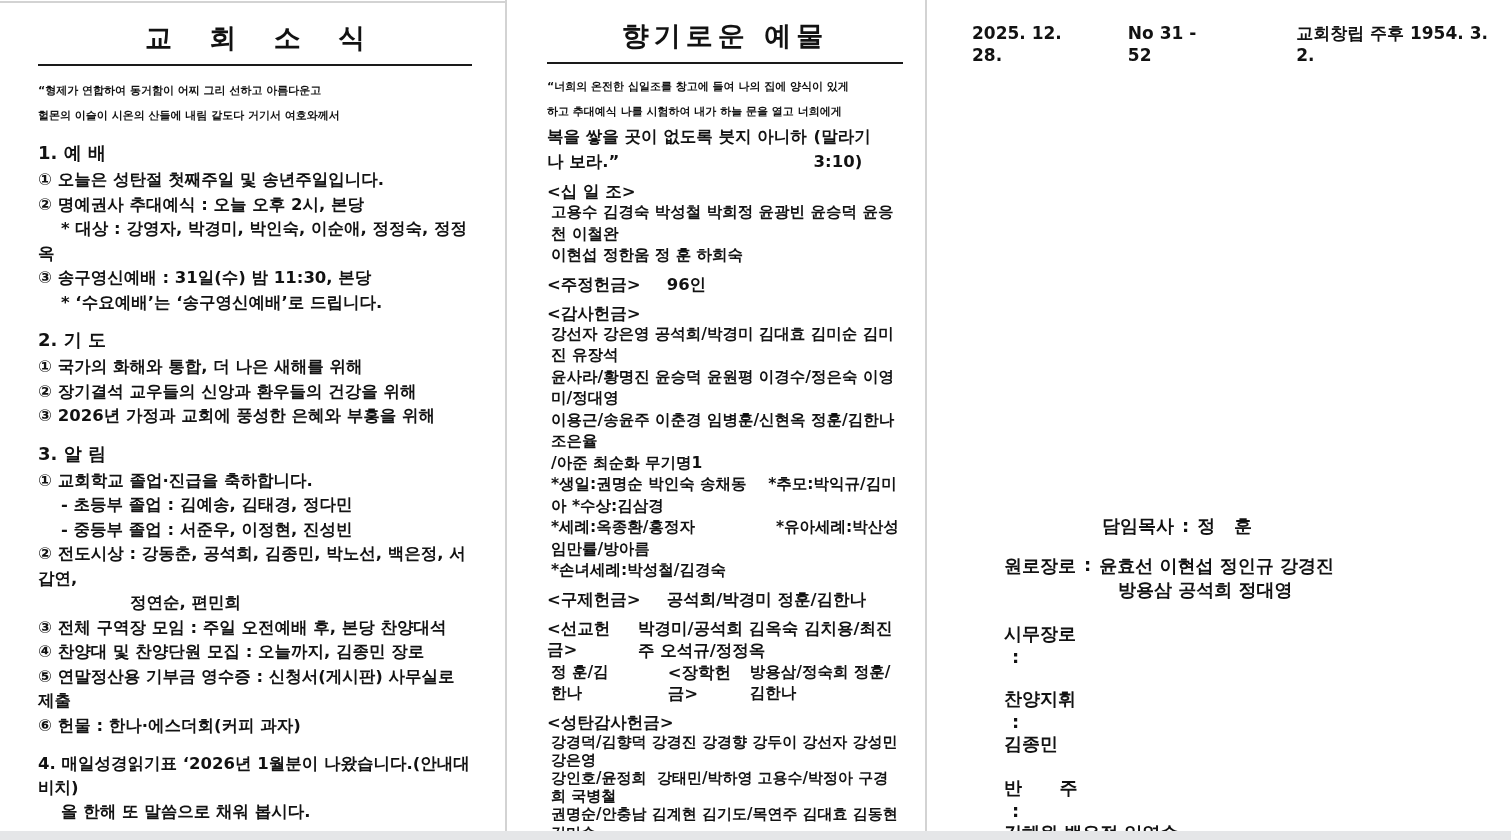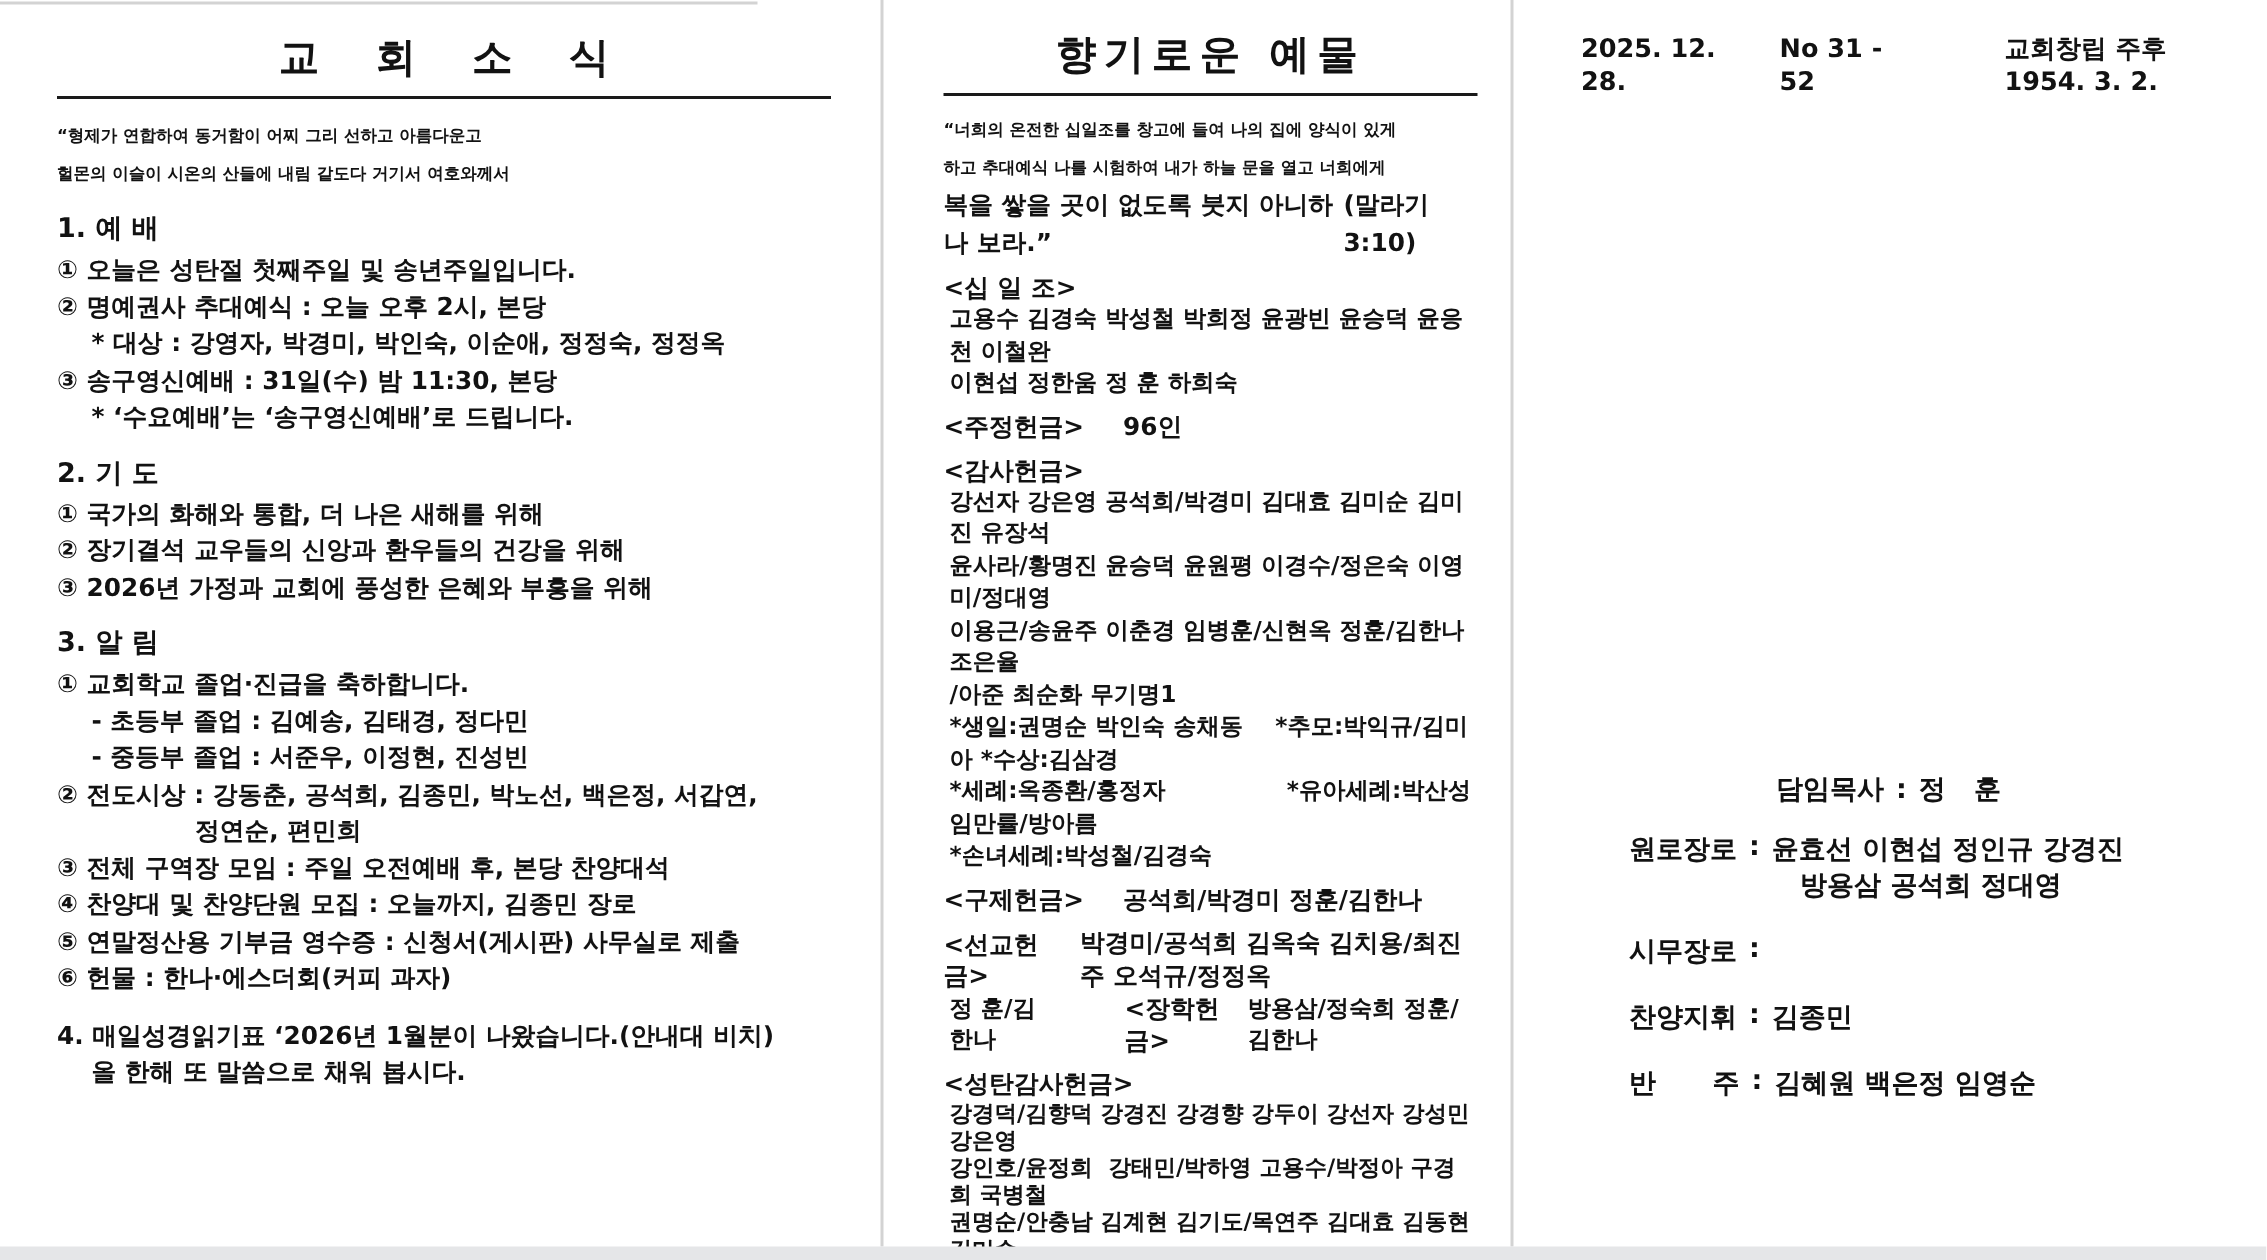--- a/index.html
+++ b/index.html
@@ -6,21 +6,21 @@
   body{
     width:1511px;height:840px;
     background:#ffffff;color:#121212;
     font-family:"DejaVu Sans","Liberation Sans",sans-serif;
     font-weight:700;
     overflow:hidden;
     position:relative;
   }
   .wrap{display:flex;height:831px;}
   .page{box-sizing:border-box;}
-  .p1{width:587px;padding:14px 33px 0 38px;}
+  .p1{width:505px;padding:14px 33px 0 38px;}
   .p2{width:418px;padding:14px 22px 0 40px;}
   .p3{flex:1;padding:22px 16px 0 45px;}
   .divider{width:2px;background:#d3d3d3;}
   .bottom-strip{position:absolute;left:0;bottom:0;width:1511px;height:9px;background:#e5e6e8;}
   .top-line{position:absolute;top:1px;left:0;width:505px;height:2px;background:#d3d3d3;}
 
   
   .p1 .title{
     text-align:center;font-size:27px;letter-spacing:14px;
     padding:6px 0 8px 14px;border-bottom:2px solid #1a1a1a;margin:0 0 12px 0;
@@ -32,34 +32,34 @@
   .sec-lines{font-size:16.5px;line-height:24.5px;white-space:pre-wrap;}
   .note-lines{font-size:16.5px;line-height:24px;white-space:pre-wrap;margin-top:14px;}
 
   
   .p2 .title{
     text-align:center;font-size:27px;letter-spacing:5px;
     padding:4px 0 8px 0;border-bottom:2px solid #1a1a1a;margin:0 0 10px 0;
   }
   .block{margin-top:7px;}
   .blabel{font-size:16.5px;line-height:21px;}
-  .binline{display:flex;gap:26px;font-size:16.5px;line-height:22px;margin-top:7px;align-items:center;}
+  .binline{display:flex;gap:26px;font-size:16.5px;line-height:22px;margin-top:7px;}
   .names{font-size:15.5px;line-height:21.5px;white-space:pre-wrap;padding-left:4px;}
   .names-sm{font-size:15px;line-height:18.2px;white-space:pre-wrap;padding-left:4px;}
   .flexline{display:flex;font-size:15.5px;line-height:21.5px;padding-left:4px;}
   .flexline .gap{width:54px;}
 
   
   .p3-header{display:flex;font-size:17px;line-height:22px;}
   .p3-header .d{margin-right:40px;}
   .p3-header .n{margin-right:78px;}
   .staff{margin-top:448px;font-size:18px;}
   .pastor-row{margin-left:130px;margin-bottom:16px;}
   .staff-row{display:flex;margin-left:32px;}
-  .staff-row.more{margin-top:20px;}
+  .staff-row.more{margin-top:20px;flex-direction:column;}
   .role{white-space:pre;}
   .colon{padding:0 8px;}
   .rnames{white-space:pre-wrap;}
 </style>
 </head>
 <body>
 
 <div class="wrap">
 
   <div class="page p1">

